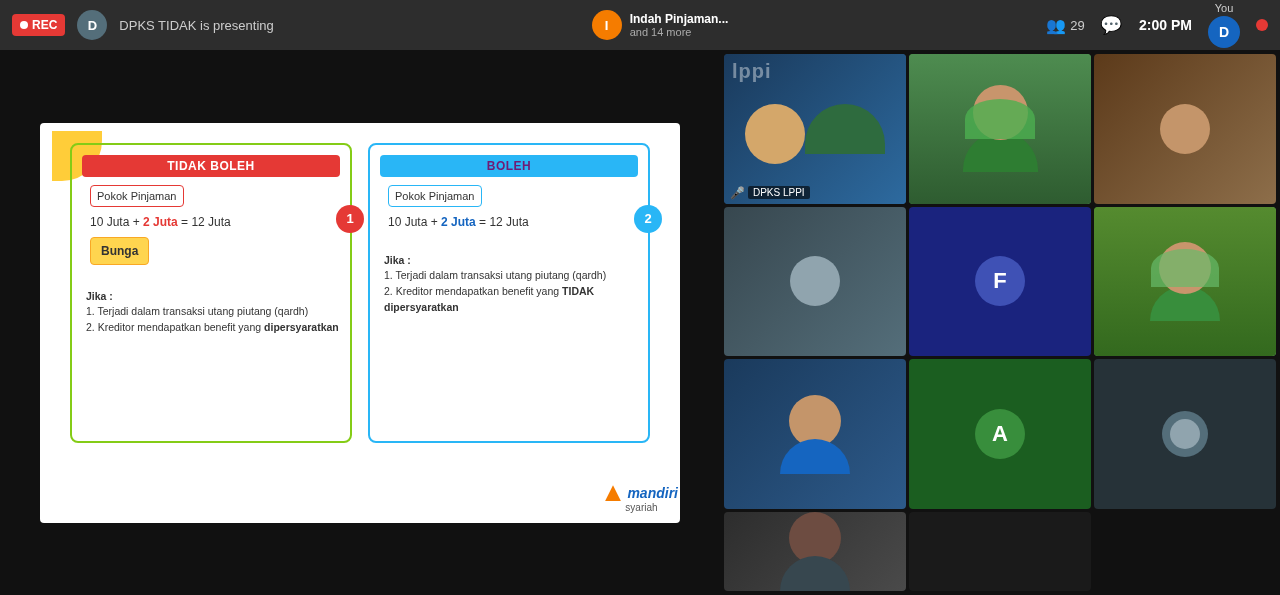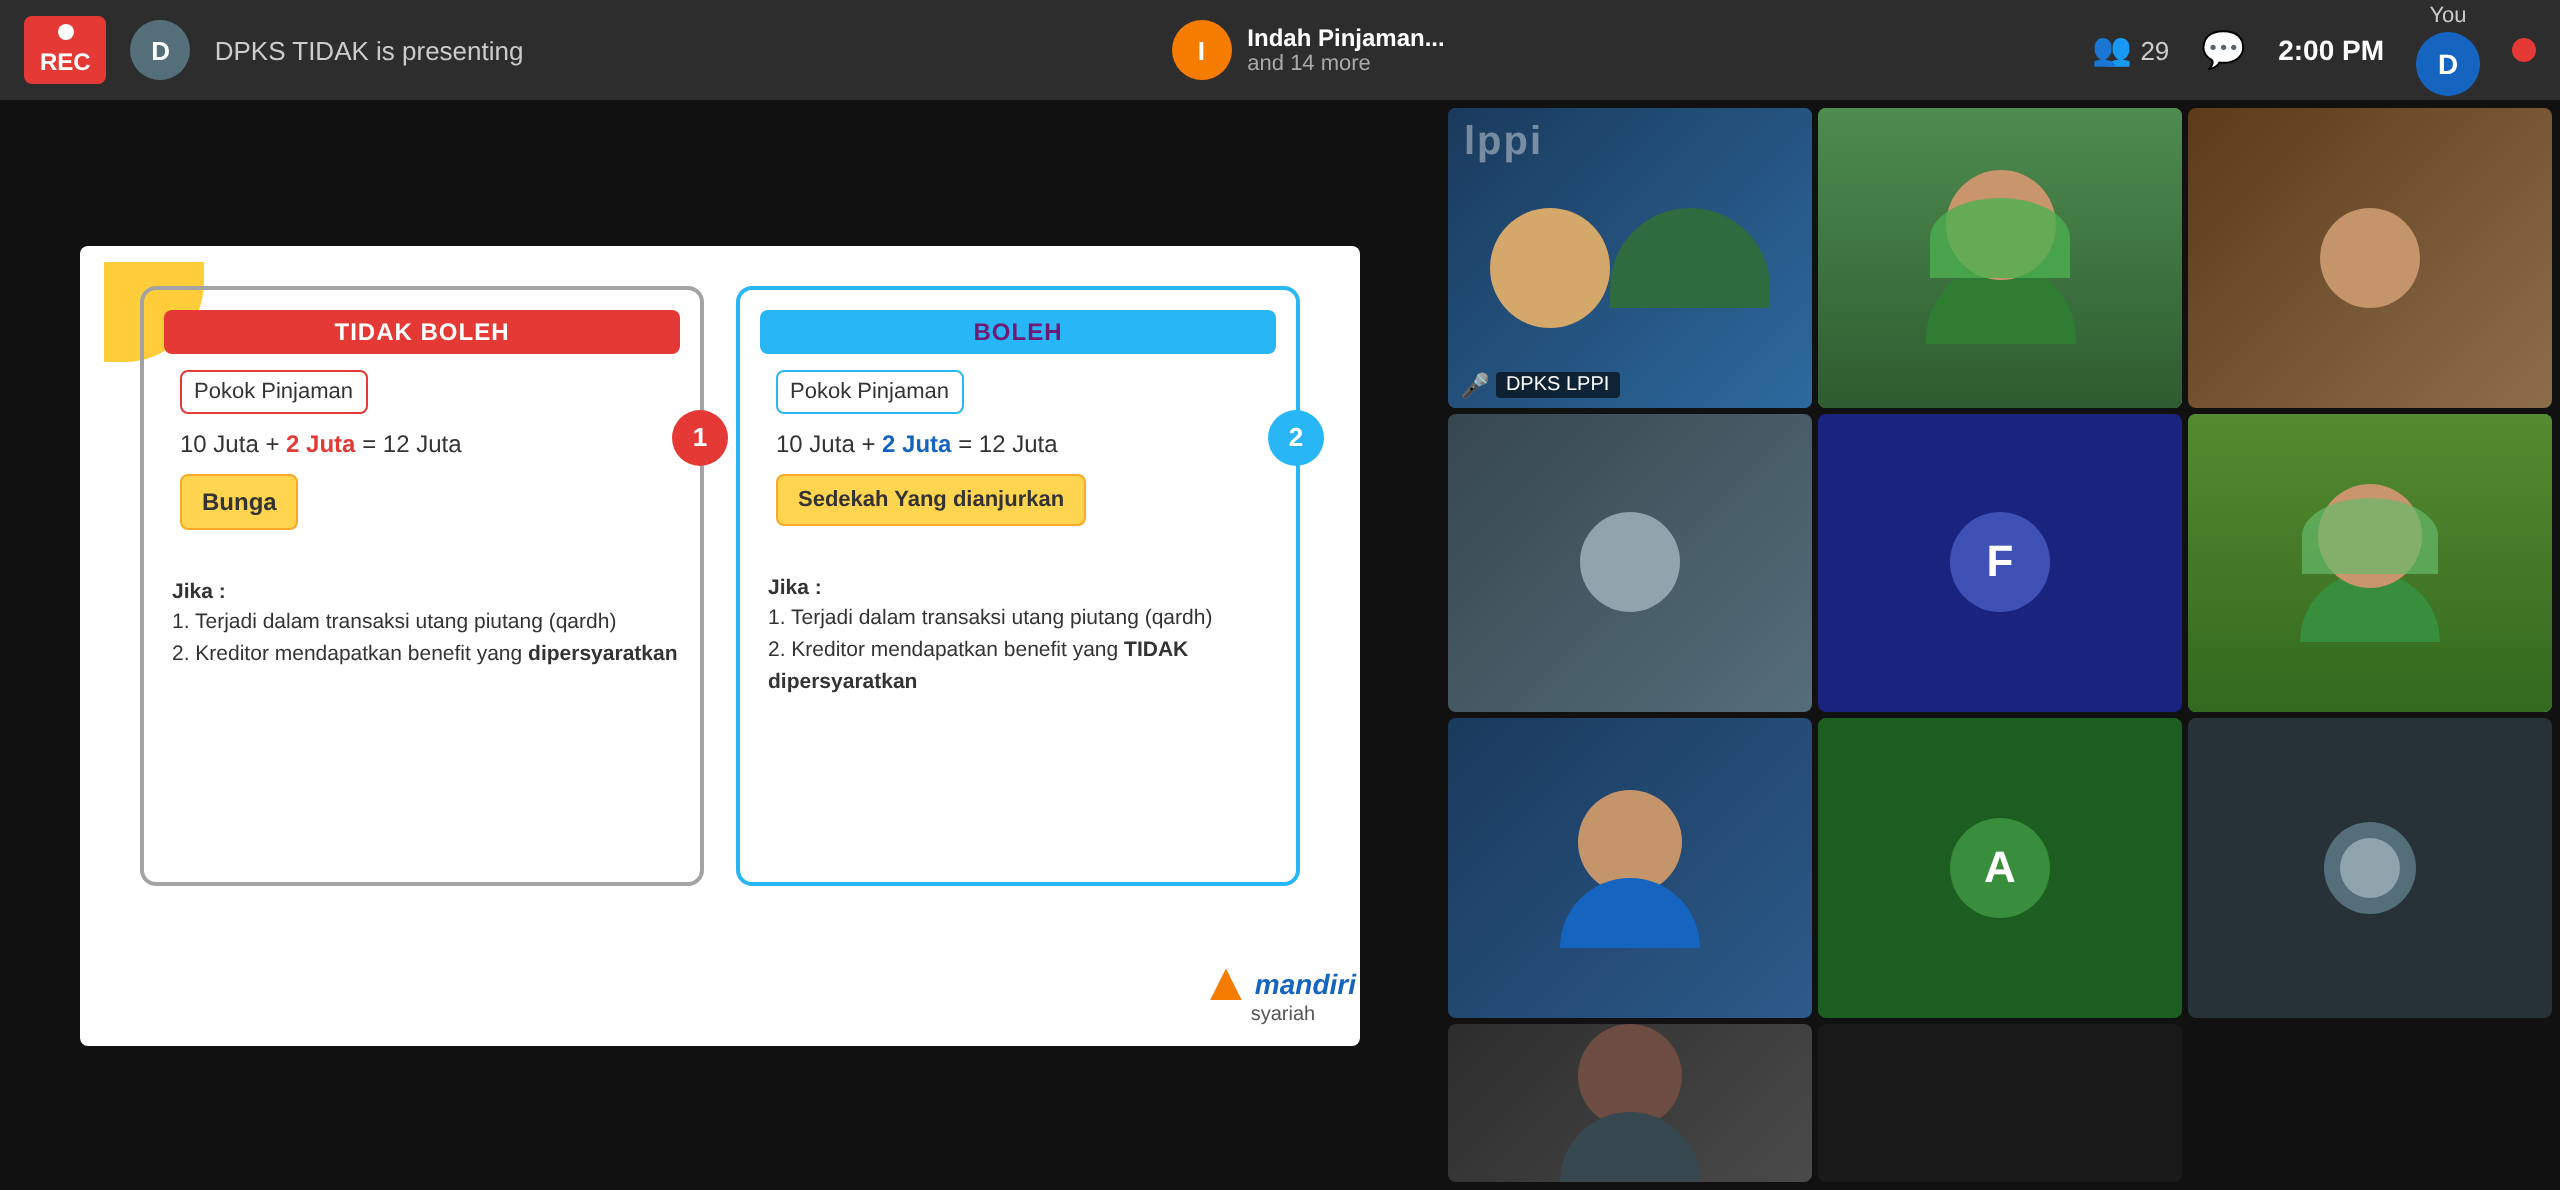--- a/index.html
+++ b/index.html
@@ -32,21 +32,20 @@
     .rec-badge {
       background: #e53935;
       color: #fff;
       font-size: 12px;
       font-weight: bold;
       padding: 4px 8px;
       border-radius: 4px;
       display: flex;
       align-items: center;
       gap: 4px;
-      flex-direction: column;
     }
     .rec-dot {
       width: 8px; height: 8px;
       background: #fff;
       border-radius: 50%;
       display: inline-block;
     }
     .presenter-avatar {
       width: 30px; height: 30px;
       background: #546e7a;
@@ -181,21 +180,21 @@
     }
 
     .slide-columns {
       display: flex;
       gap: 16px;
       height: calc(100% - 60px);
     }
 
     .col-tidak {
       flex: 1;
-      border: 2px solid #a3a3a3;
+      border: 2px solid #84cc16;
       border-radius: 8px;
       padding: 10px;
       display: flex;
       flex-direction: column;
       gap: 8px;
     }
 
     .col-boleh {
       flex: 1;
       border: 2px solid #29b6f6;
@@ -463,23 +462,20 @@
         </div>
 
         <div class="col-boleh" style="position:relative;">
           <div class="col-header-boleh">BOLEH</div>
           <div class="pokok-box-blue">
             <span>Pokok Pinjaman</span>
           </div>
           <div class="formula-text">
             10 Juta + <span class="blue">2 Juta</span> = 12 Juta
           </div>
-          <div class="sedekah-box">
-            <span>Sedekah Yang dianjurkan</span>
-          </div>
           <div class="jika-text">
             <strong>Jika :</strong><br>
             1. Terjadi dalam transaksi utang piutang (qardh)<br>
             2. Kreditor mendapatkan benefit yang <strong>TIDAK dipersyaratkan</strong>
           </div>
           <div class="circle-badge-blue" style="top: 60px; right: -14px;">
             <span>2</span>
           </div>
         </div>
       </div>

